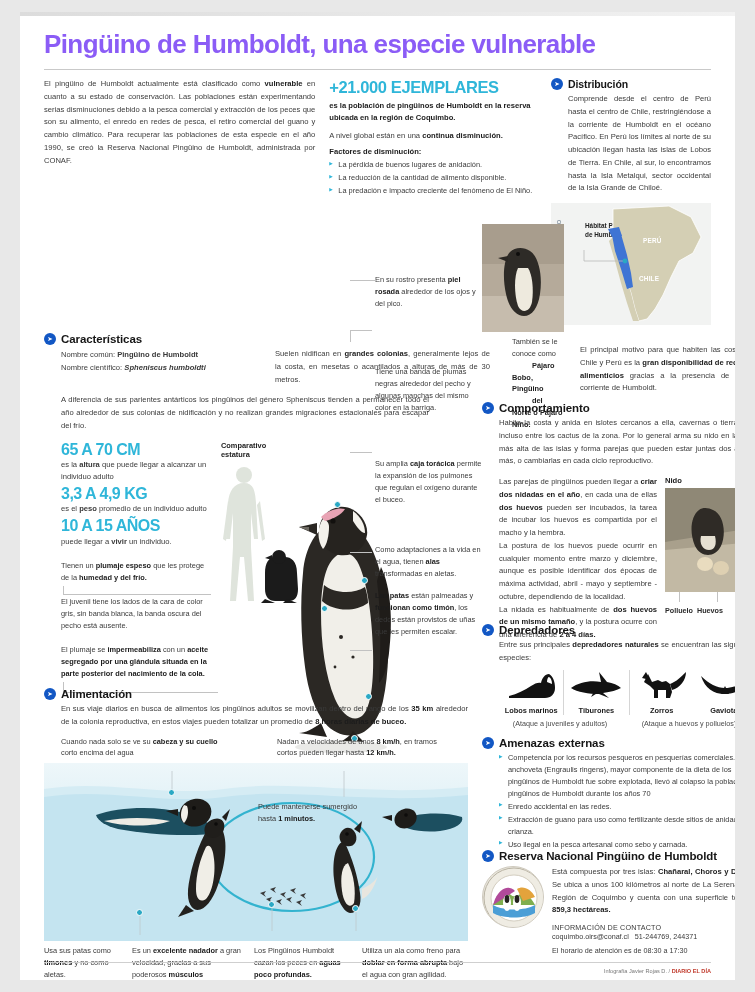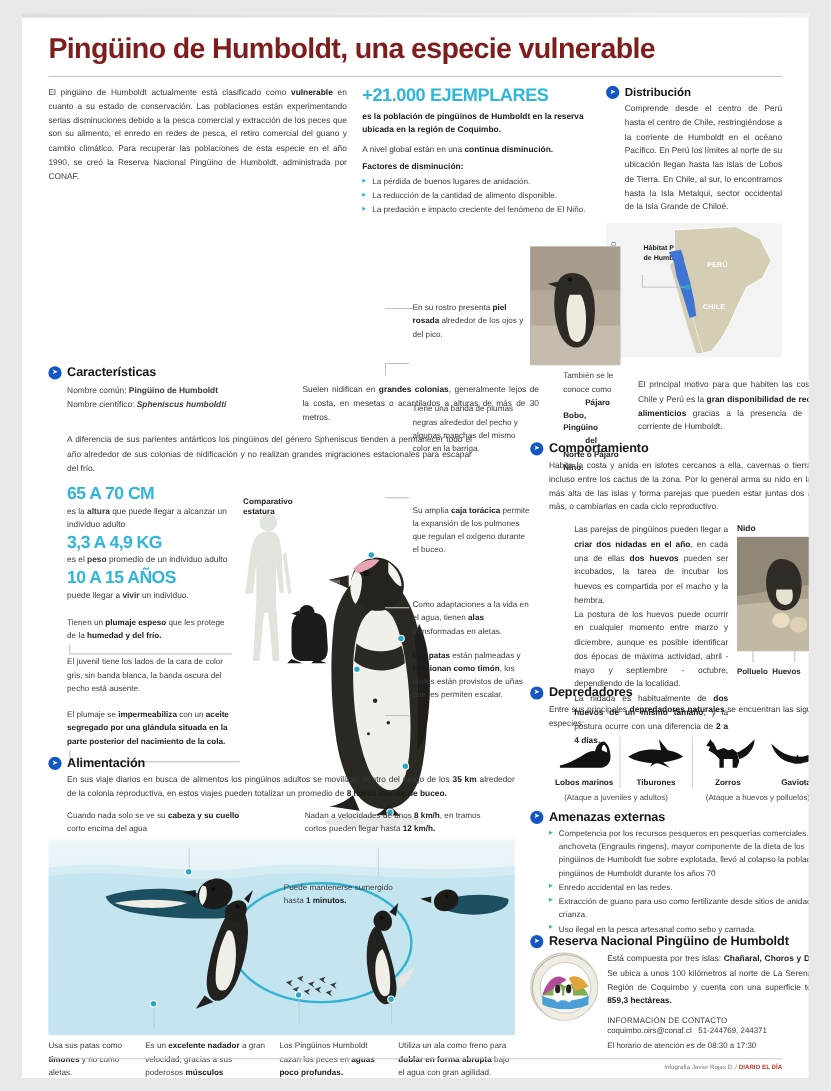--- a/index.html
+++ b/index.html
@@ -27,21 +27,21 @@
     background: linear-gradient(to right,#dcdcdc,#f2f2f2);
   }
 
   
   .header { padding: 16px 24px 2px 24px; }
   .kicker {
     font-size: 15px; color:#333; letter-spacing:.1px; font-weight:400;
   }
   .headline {
     font-size: 26px; font-weight: 700; letter-spacing:-0.6px;
-    margin-top: 2px; color:#7f1d1d; line-height:1.12;
+    margin-top: 2px; color:#8b5cf6; line-height:1.12;
   }
   .rule { height:1px; background:#c9c9c9; margin:8px 24px 0 24px; }
 
   
   .intro {
     display:flex; gap:14px; padding: 8px 24px 0 24px;
   }
   .intro-col-1 { width: 290px; }
   .intro-col-2 { width: 222px; }
   .intro-col-3 { width: 160px; }
@@ -258,21 +258,21 @@
             </div>
             <div class="note"><span>El juvenil tiene los lados de la cara de color gris, sin banda blanca, la banda oscura del pecho está ausente.</span></div>
             <div class="note mt12"><span>El plumaje se </span><b>impermeabiliza</b><span> con un </span><b>aceite segregado por una glándula situada en la parte posterior del nacimiento de la cola.</b></div>
             <div style="position:relative;height:14px">
               <div class="ldr ldr-v" style="left:2px;top:2px;height:10px"></div>
               <div class="ldr ldr-h" style="left:2px;top:12px;width:155px"></div>
             </div>
           </div>
 
           <div style="width:233px; position:relative;">
-            <div class="comparative-label" style="position:absolute;left:8px;top:12px;width:60px;">Comparativo estatura</div>
+            <div class="comparative-label" style="position:absolute;left:8px;top:2px;width:60px;">Comparativo estatura</div>
 
             <svg width="233" height="320" viewBox="0 0 233 320" style="position:absolute;left:0;top:22px;">
 
               <g fill="#dfe4dc">
                 <circle cx="31" cy="14" r="8"></circle>
                 <path d="M31 22 C21 22 16 30 15 42 L13 78 L17 78 L20 52 L20 86 L17 140 L23 140 L27 96 L31 96 L35 140 L41 140 L38 86 L38 52 L41 78 L45 78 L43 42 C42 30 41 22 31 22 Z"></path>
                 <path d="M15 40 L10 78 L13 80 L18 44 Z"></path>
                 <path d="M47 40 L52 78 L49 80 L44 44 Z"></path>
               </g>
 
@@ -369,21 +369,21 @@
   </div>
 
   <div style="position:absolute; left:462px; top:390px; width:276px;">
     <div class="sec-head">
       <span class="sec-icon">➤</span>
       <span class="sec-title">Comportamiento</span>
     </div>
     <p class="body" style="padding-left:17px;">Habita la costa y anida en islotes cercanos a ella, cavernas o tierra firme incluso entre los cactus de la zona. Por lo general arma su nido en la parte más alta de las islas y forma parejas que pueden estar juntas dos años o más, o cambiarlas en cada ciclo reproductivo.</p>
 
     <div style="display:flex; gap:8px; margin-top:8px; padding-left:17px;">
-      <div style="width:158px;margin-left:23px;">
+      <div style="width:158px;">
         <p class="body"><span>Las parejas de pingüinos pueden llegar a </span><b>criar dos nidadas en el año</b><span>, en cada una de ellas </span><b>dos huevos</b><span> pueden ser incubados, la tarea de incubar los huevos es compartida por el macho y la hembra.</span></p>
         <p class="body">La postura de los huevos puede ocurrir en cualquier momento entre marzo y diciembre, aunque es posible identificar dos épocas de máxima actividad, abril - mayo y septiembre - octubre, dependiendo de la localidad.</p>
         <p class="body"><span>La nidada es habitualmente de </span><b>dos huevos de un mismo tamaño</b><span>, y la postura ocurre con una diferencia de </span><b>2 a 4 días.</b></p>
       </div>
 
       <div style="width:92px;">
         <div class="nido-title">Nido</div>
         <div class="photo" style="width:88px;height:104px;margin-top:3px;">
           <svg width="88" height="104" viewBox="0 0 88 104">
             <rect width="88" height="104" fill="#a9a08c"></rect>

